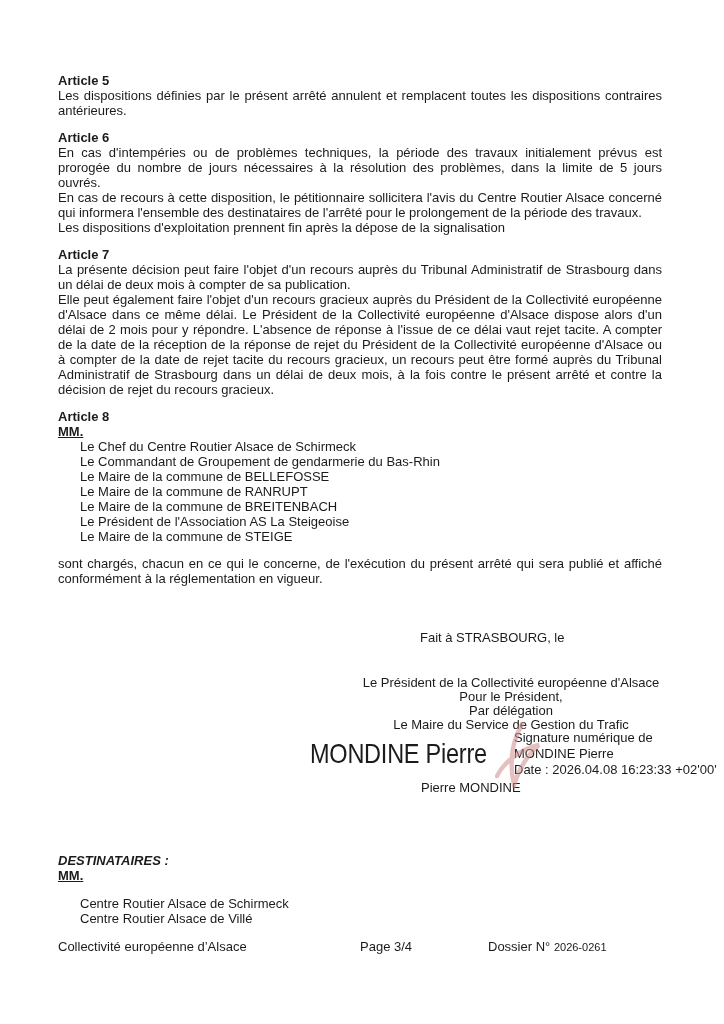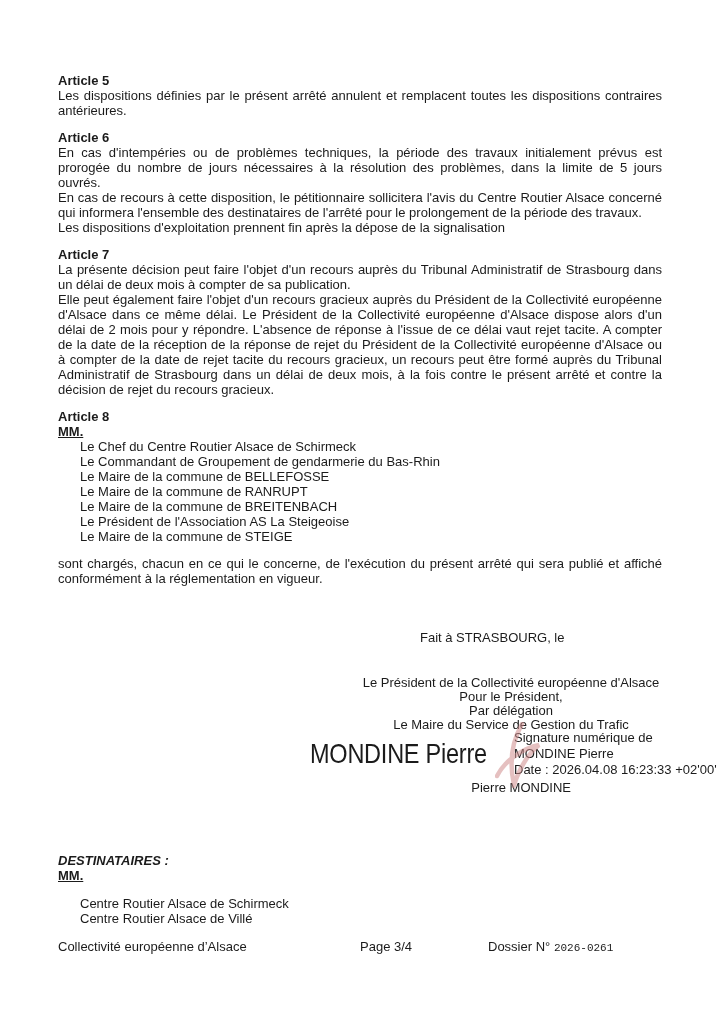--- a/index.html
+++ b/index.html
@@ -34,34 +34,34 @@
   }
   .big-name-wrap { width: 196px; overflow: visible; }
   .big-name {
     font-size: 28px; line-height: 30px; white-space: nowrap;
     letter-spacing: -0.3px;
     transform: scaleX(0.84); transform-origin: left center;
     color: #1b1b1b;
   }
   .adobe-mark { position: absolute; left: 185px; top: -6px; pointer-events: none; }
   .sig-digital { font-size: 13px; line-height: 16px; margin-left: 8px; white-space: nowrap; }
-  .printed-name { width: 150px; margin: 0 0 12px 363px; text-align: right; }
+  .printed-name { width: 150px; margin: 0 0 12px 363px; text-align: left; }
 
   .destinataires { margin-top: 58px; }
   .dest-title { font-weight: bold; font-style: italic; }
   .dest-items { margin-top: 13px !important; }
   .dest-items li { line-height: 17px; }
 
   .footer {
     margin-top: 13px;
     display: grid;
     grid-template-columns: 302px 128px 1fr;
     align-items: baseline;
   }
-  .dossier-number { font-family: Liberation Mono, monospace; font-size: 11px; }
+  .dossier-number { font-family: Liberation Sans, sans-serif; font-size: 11px; }
 </style>
 </head>
 <body>
 
 <div class="page">
   <main class="content">
 
     <section class="article">
       <h2 class="art-title">Article 5</h2>
       <p>Les dispositions définies par le présent arrêté annulent et remplacent toutes les dispositions contraires antérieures.</p>

